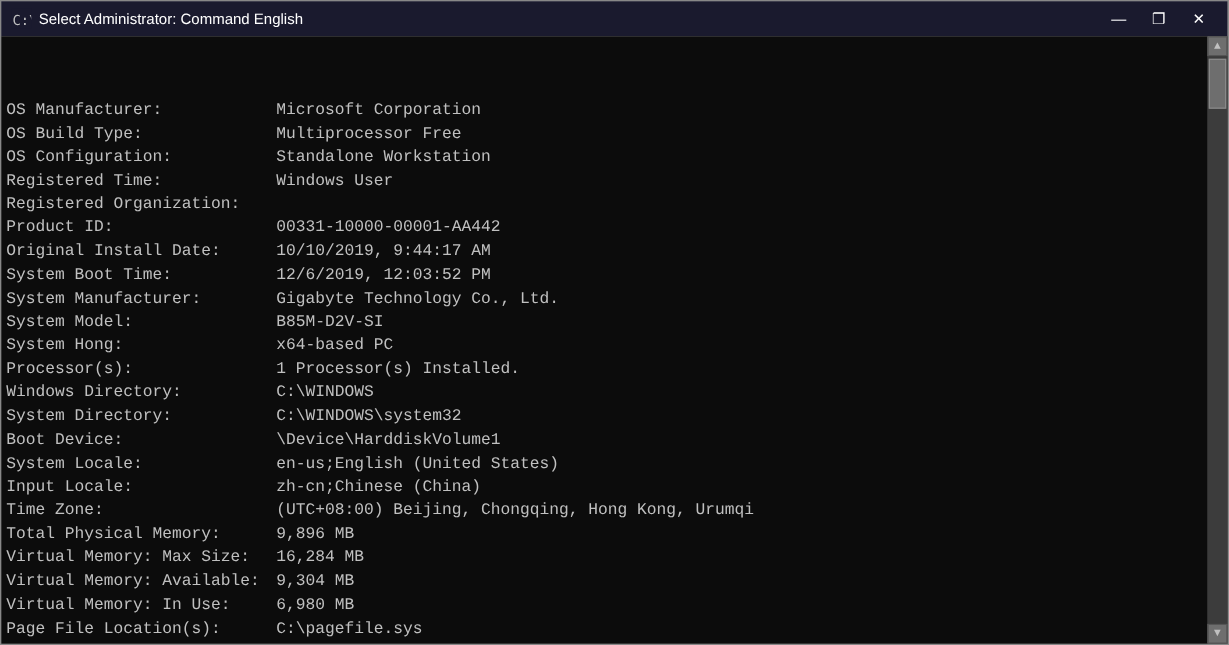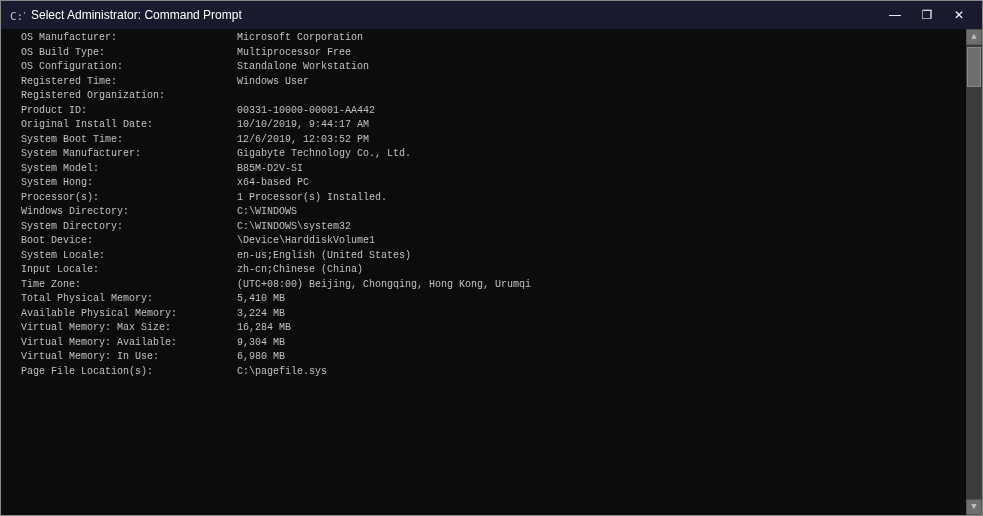--- a/index.html
+++ b/index.html
@@ -77,25 +77,26 @@
     .console-area {
       flex: 1;
       background: #0c0c0c;
       display: flex;
       overflow: hidden;
     }
 
     .console-content {
       flex: 1;
       overflow: hidden;
-      padding: 2px 20px;
+      padding: 2px 4px;
       color: #c0c0c0;
       font-family: 'Courier New', Courier, monospace;
-      font-size: 10px;
+      font-size: 13px;
       line-height: 1.45;
+      margin-top: 48px;
     }
 
     .line {
       display: flex;
       white-space: pre;
     }
 
     .label {
       color: #c0c0c0;
       min-width: 216px;
@@ -154,21 +155,21 @@
 
 <div class="window">
   <div class="title-bar">
     <div class="title-bar-left">
       <div class="title-bar-icon">
         <svg viewBox="0 0 16 16" fill="none">
           <rect width="16" height="16" fill="#1a1a2e"></rect>
           <text x="1" y="13" font-size="11" fill="#c0c0c0" font-family="monospace">C:\</text>
         </svg>
       </div>
-      <span class="title-bar-text">Select Administrator: Command Prompt</span>
+      <span class="title-bar-text">Select Administrator: Command English</span>
     </div>
     <div class="title-bar-buttons">
       <button class="title-btn">—</button>
       <button class="title-btn">❐</button>
       <button class="title-btn close">✕</button>
     </div>
   </div>
 
   <div class="console-area">
     <div class="console-content" id="console-output">
@@ -183,22 +184,21 @@
         <div class="line"><span class="label">System Manufacturer:     </span><span class="value">Gigabyte Technology Co., Ltd.</span></div>
         <div class="line"><span class="label">System Model:            </span><span class="value">B85M-D2V-SI</span></div>
         <div class="line"><span class="label">System Hong:             </span><span class="value">x64-based PC</span></div>
         <div class="line"><span class="label">Processor(s):            </span><span class="value">1 Processor(s) Installed.</span></div>
         <div class="line"><span class="label">Windows Directory:       </span><span class="value">C:\WINDOWS</span></div>
         <div class="line"><span class="label">System Directory:        </span><span class="value">C:\WINDOWS\system32</span></div>
         <div class="line"><span class="label">Boot Device:             </span><span class="value">\Device\HarddiskVolume1</span></div>
         <div class="line"><span class="label">System Locale:           </span><span class="value">en-us;English (United States)</span></div>
         <div class="line"><span class="label">Input Locale:            </span><span class="value">zh-cn;Chinese (China)</span></div>
         <div class="line"><span class="label">Time Zone:               </span><span class="value">(UTC+08:00) Beijing, Chongqing, Hong Kong, Urumqi</span></div>
-        <div class="line"><span class="label">Total Physical Memory:   </span><span class="value">5,410 MB</span></div>
-        <div class="line"><span class="label">Available Physical Memory:</span><span class="value">3,224 MB</span></div>
+        <div class="line"><span class="label">Total Physical Memory:   </span><span class="value">9,896 MB</span></div>
         <div class="line"><span class="label">Virtual Memory: Max Size:</span><span class="value">16,284 MB</span></div>
         <div class="line"><span class="label">Virtual Memory: Available:</span><span class="value">9,304 MB</span></div>
         <div class="line"><span class="label">Virtual Memory: In Use:  </span><span class="value">6,980 MB</span></div>
         <div class="line"><span class="label">Page File Location(s):   </span><span class="value">C:\pagefile.sys</span></div>
       </div>
     <div class="scrollbar">
       <div class="scroll-btn">▲</div>
       <div class="scroll-track">
         <div class="scroll-thumb"></div>
       </div>

